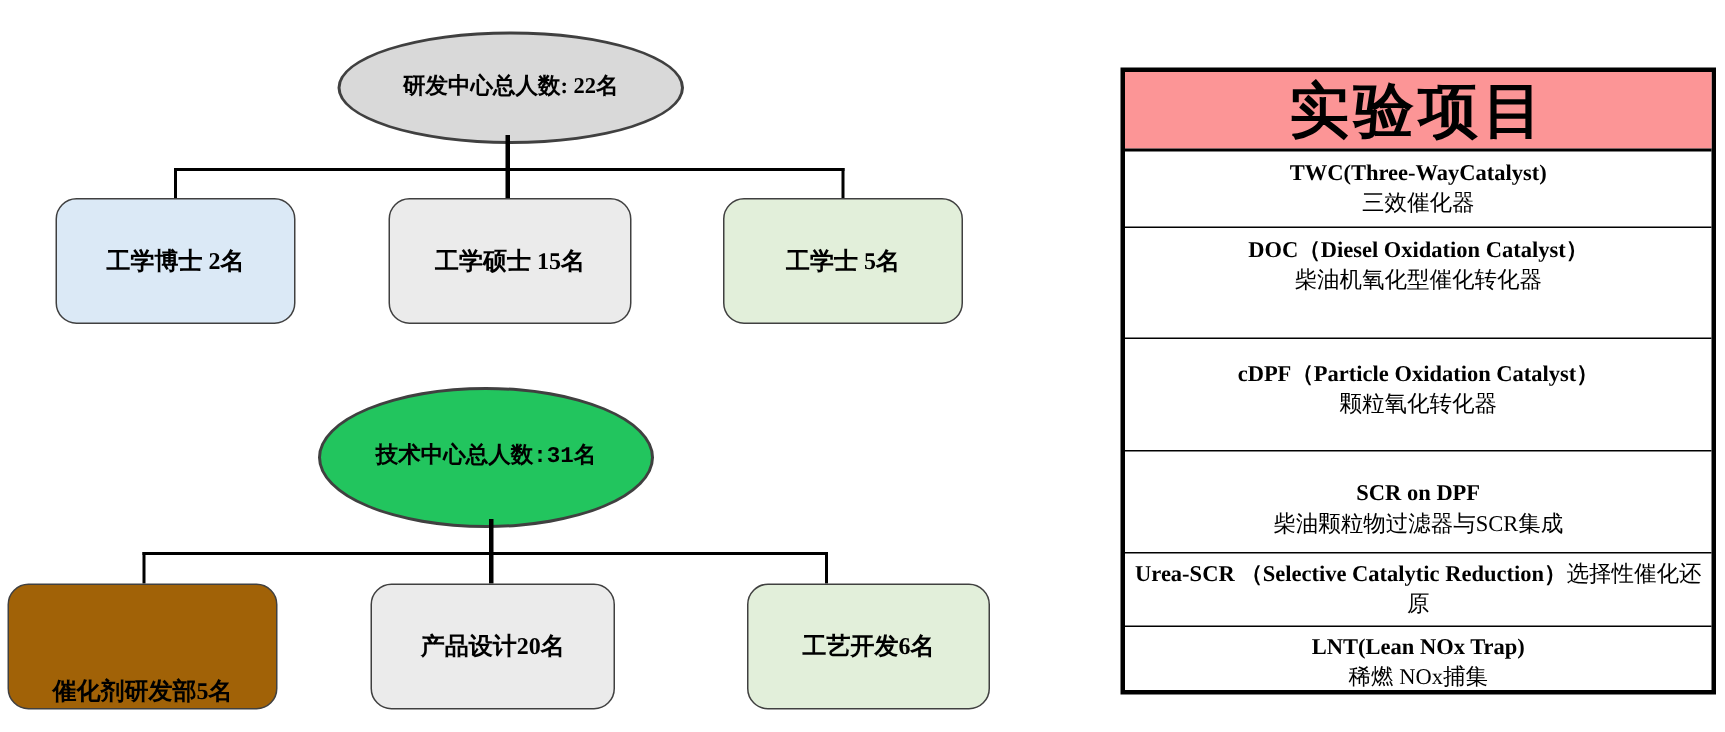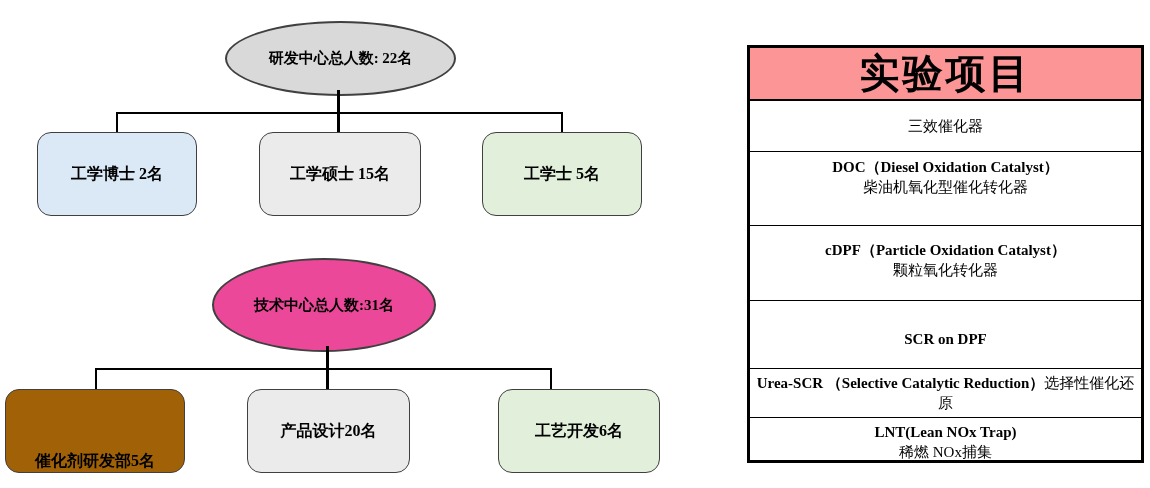--- a/index.html
+++ b/index.html
@@ -85,21 +85,21 @@
     </div>
     <div class="obox c1-box2" style="background-color: rgb(235, 235, 235);">
       <span>工学硕士 15名</span>
     </div>
     <div class="obox c1-box3" style="background-color: rgb(226, 239, 218);">
       <span>工学士 5名</span>
     </div>
   </div>
 
   <div class="group">
-    <div class="ellipse c2-ellipse" style="background-color: #ec4899;">
+    <div class="ellipse c2-ellipse" style="background-color: #22c55e; font-family: Liberation Mono, monospace;">
       <div>技术中心总人数:</div>
       <div>31名</div>
     </div>
     <div class="line c2-vthick"></div>
     <div class="line c2-hline"></div>
     <div class="line c2-stub-l"></div>
     <div class="line c2-stub-r"></div>
 
     <div class="obox c2-box1" style="background-color: #a16207; align-items: flex-end;">
       <span>催化剂研发部5名</span>
@@ -111,35 +111,37 @@
       <span>工艺开发6名</span>
     </div>
   </div>
 
   <div class="etable">
     <div class="etable-header" style="background-color: rgb(252, 149, 150);">
       <span>实验项目</span>
     </div>
 
     <div class="erow erow-1">
+      <div class="en">TWC(Three-WayCatalyst)</div>
       <div class="zh">三效催化器</div>
     </div>
 
     <div class="erow erow-2">
       <div class="en">DOC（Diesel Oxidation Catalyst）</div>
       <div class="zh">柴油机氧化型催化转化器</div>
     </div>
 
     <div class="erow erow-3">
       <div class="en">cDPF（Particle Oxidation Catalyst）</div>
       <div class="zh">颗粒氧化转化器</div>
     </div>
 
     <div class="erow erow-4">
       <div class="en">SCR on DPF</div>
+      <div class="zh">柴油颗粒物过滤器与SCR集成</div>
     </div>
 
     <div class="erow erow-5">
       <div class="wrapline"><span class="en">Urea-SCR （Selective Catalytic Reduction）</span><span class="zh">选择性催化还原</span></div>
     </div>
 
     <div class="erow erow-6">
       <div class="en">LNT(Lean NOx Trap)</div>
       <div class="zh">稀燃 NOx捕集</div>
     </div>

